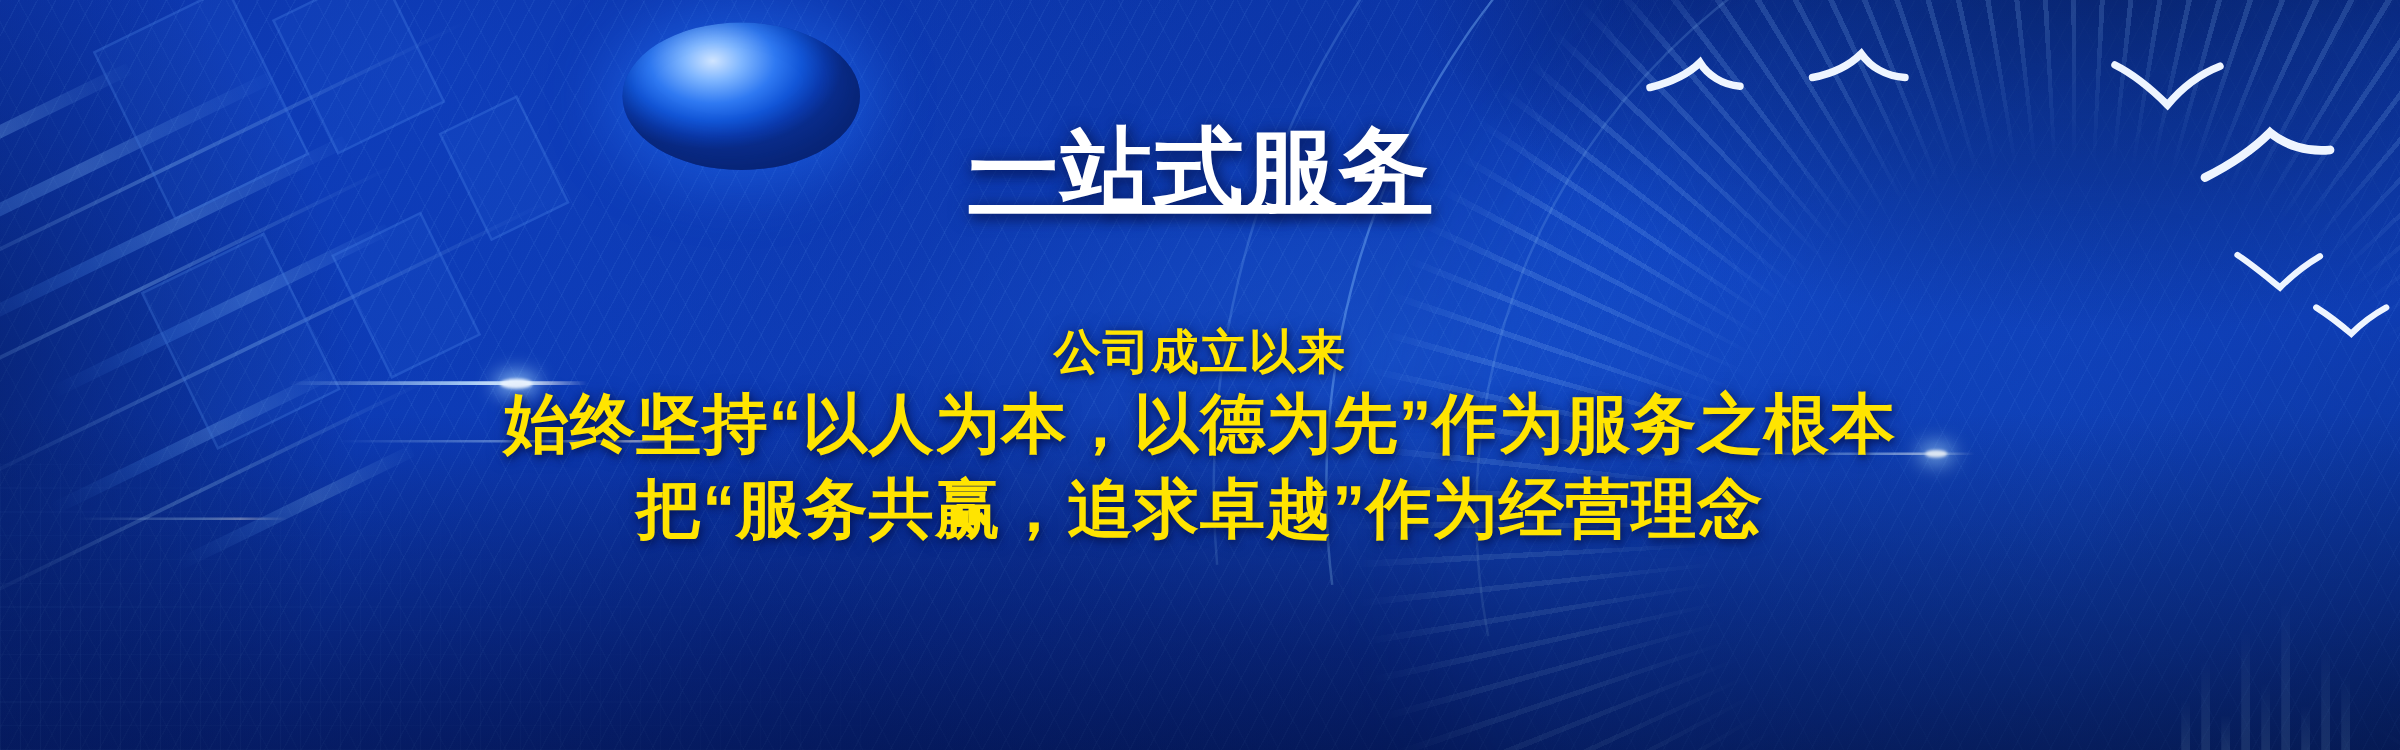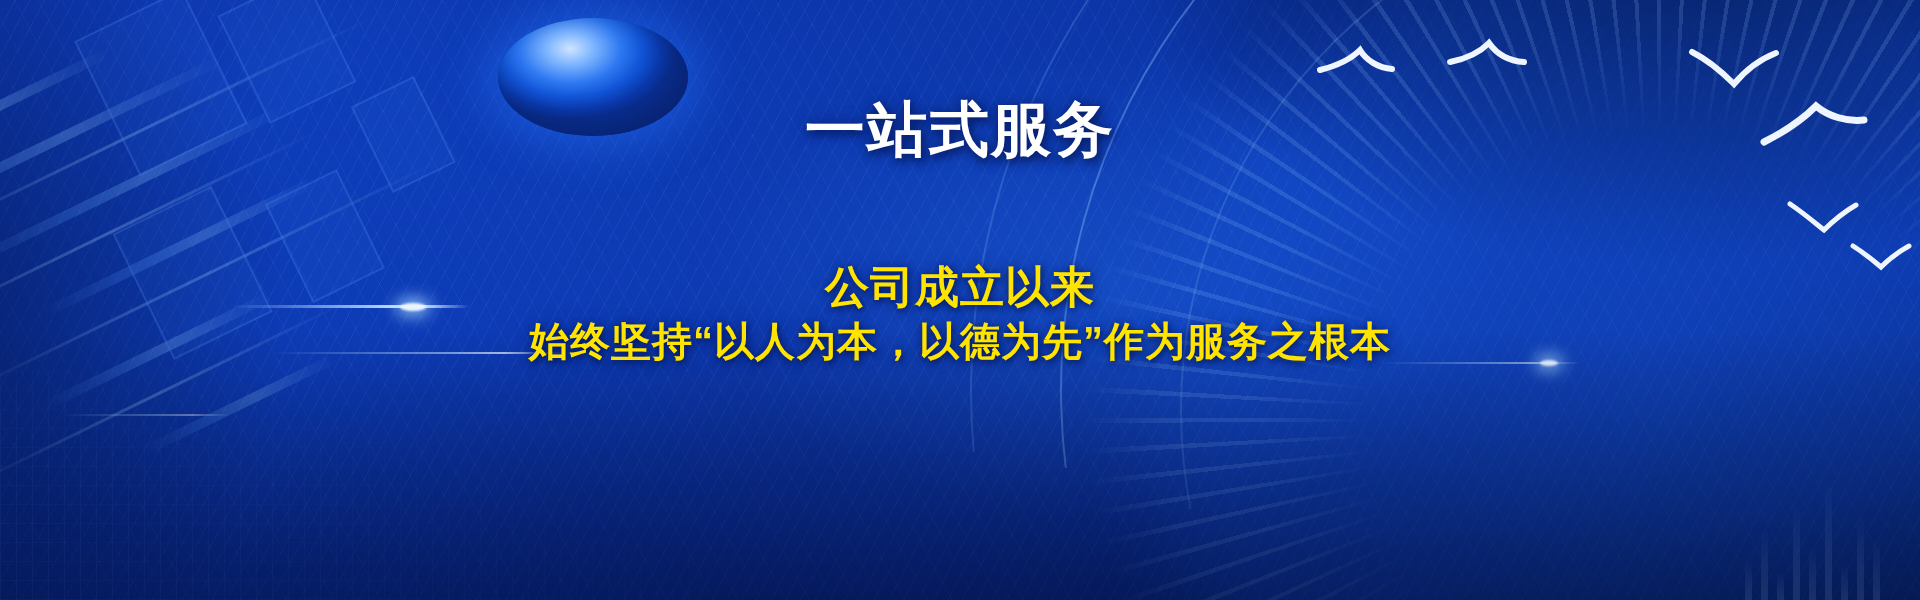--- a/index.html
+++ b/index.html
@@ -122,39 +122,40 @@
 
   
   .bird{position:absolute;fill:none;stroke:#eef5ff;stroke-linecap:round;}
 
   
   .headline{
     position:absolute;left:0;right:0;top:74px;
     display:flex;justify-content:center;align-items:flex-end;
   }
   .headline .white{
-    font-size:60px;line-height:1;font-weight:700;color:#ffffff;
+    font-size:72px;line-height:1;font-weight:700;color:#ffffff;
     letter-spacing:2px;
     text-shadow:0 0 16px rgba(10,40,130,.9), 2px 3px 10px rgba(3,16,70,.95);
     transform:translateY(26px);
+    text-decoration:underline;
   }
   .headline .yellow{
     font-size:104px;line-height:1;font-weight:700;color:#ffe400;
     letter-spacing:2px;
     text-shadow:0 0 18px rgba(10,40,130,.85), 3px 4px 10px rgba(3,16,70,.9);
     transform:translate(-6px,-8px);
   }
 
   .body-copy{
     position:absolute;left:0;right:0;top:258px;
     text-align:center;color:#ffe400;
     text-shadow:1px 2px 7px rgba(3,18,80,.95), 0 0 14px rgba(8,34,120,.6);
   }
-  .body-copy .ln{font-size:40px;line-height:1.30;font-weight:700;letter-spacing:1px;white-space:nowrap;}
-  .body-copy .ln1{font-size:44px;}
+  .body-copy .ln{font-size:52px;line-height:1.30;font-weight:700;letter-spacing:1px;white-space:nowrap;}
+  .body-copy .ln1{font-size:38px;}
 </style>
 </head>
 <body>
 
 <div class="stage">
 
   <div class="layer hatch"></div>
   <div class="layer hatch2"></div>
   <div class="layer vignette-tr"></div>
   <div class="layer vignette-l"></div>
@@ -227,15 +228,16 @@
 
   <div class="layer vignette-b"></div>
 
   <div class="headline">
     <span class="white">一站式服务</span>
   </div>
 
   <div class="body-copy">
     <div class="ln ln1">公司成立以来</div>
     <div class="ln">始终坚持“以人为本，以德为先”作为服务之根本</div>
+    <div class="ln">把“服务共赢，追求卓越”作为经营理念</div>
   </div>
 
 </div>
 
 </body></html>

